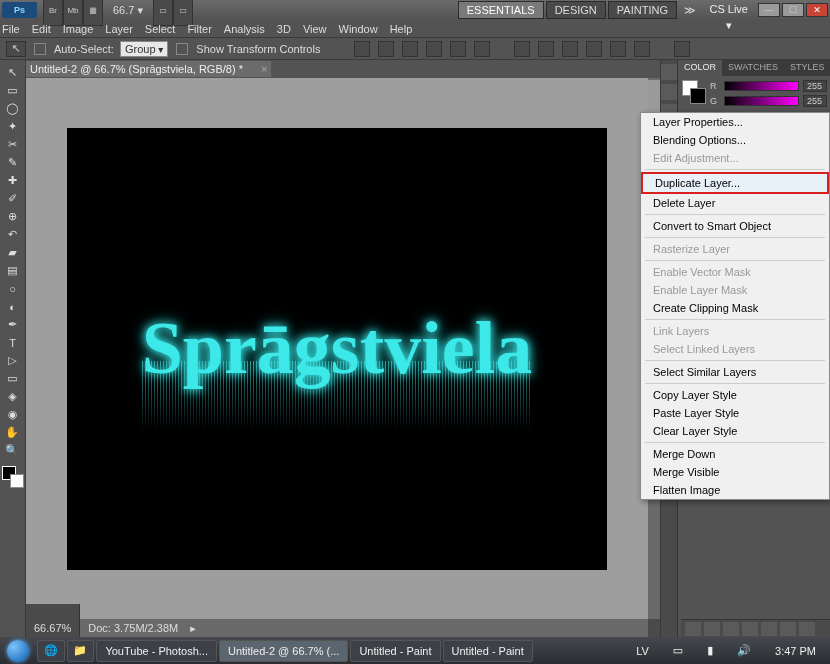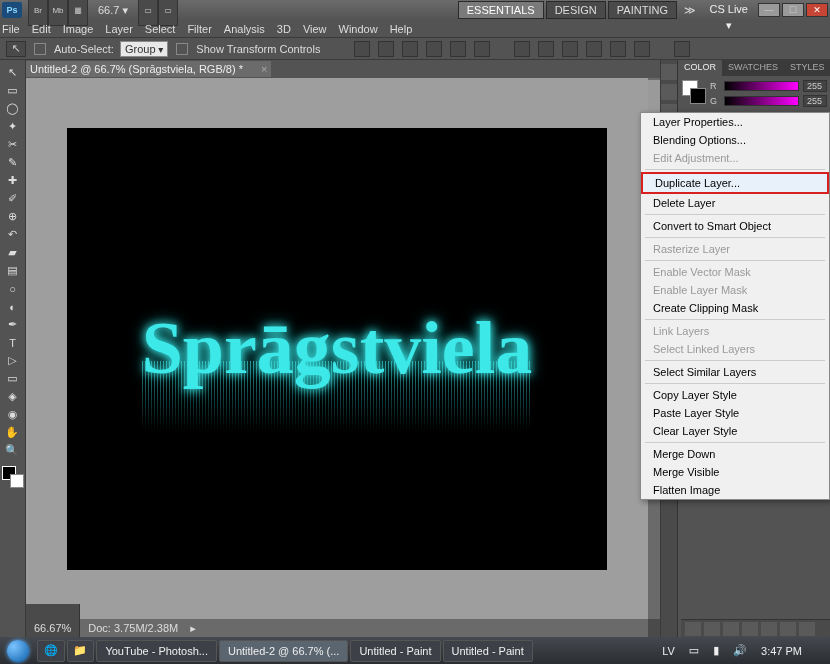--- a/index.html
+++ b/index.html
@@ -1,18 +1,18 @@
 <!DOCTYPE html>
 <html><head>
 <meta charset="utf-8">
 <style>
 * { margin: 0; padding: 0; box-sizing: border-box; font-family: Tahoma, sans-serif; font-size: 11px; }
 body { width: 830px; height: 664px; background: #535353; color: #ccc; overflow: hidden; position: relative; }
 .titlebar { height: 20px; background: linear-gradient(#6b6b6b,#535353); display: flex; align-items: center; padding: 0 2px; }
-.titlebar .ps { width: 20px; height: 16px; background: #1a4b7a; color: #8cd6ff; font-size: 9px; font-weight: bold; display: flex; align-items: center; justify-content: center; border-radius: 2px; margin-right: 6px; }
+.titlebar .ps { width: 35px; height: 16px; background: #1a4b7a; color: #8cd6ff; font-size: 9px; font-weight: bold; display: flex; align-items: center; justify-content: center; border-radius: 2px; margin-right: 6px; }
 .titlebar .icon-box { width: 20px; height: 31px; background: #4a4a4a; margin-right: 0; border: 1px solid #333; display:flex;align-items:center;justify-content:center;font-size:8px;}
 .titlebar .zoom { color: #ddd; margin: 0 10px; }
 .titlebar .spacer { flex: 1; }
 .titlebar .workspace { padding: 2px 8px; margin: 0 1px; background: #4a4a4a; color: #ddd; border:1px solid #2a2a2a; }
 .titlebar .workspace.active { background: #7a7a7a; color: #fff; }
 .titlebar .dblarrow { margin: 0 6px; color: #ddd; }
 .titlebar .cslive { color: #eee; margin: 0 8px; display:flex;align-items:center;gap:4px;flex-direction:column;}
 .titlebar .cslive .dot{width:10px;height:10px;background:radial-gradient(circle,#8ee,#06b);border-radius:50%;}
 .titlebar .winbtn { width: 22px; height: 14px; margin-left: 2px; display:flex;align-items:center;justify-content:center;border:1px solid #333;font-size:9px;}
 .titlebar .min{background:#9a9a9a;} .titlebar .max{background:#9a9a9a;} .titlebar .close{background:#c74534;color:#fff;}
@@ -74,21 +74,21 @@
 .ctxmenu .mi{padding:3px 12px;font-size:11px;}
 .ctxmenu .mi.disabled{color:#999;}
 .ctxmenu .sep{height:1px;background:#ccc;margin:2px 4px;}
 .ctxmenu .mi.highlight{border:2px solid #d82020;background:#e8f0fa;}
 .taskbar{position:absolute;bottom:0;left:0;right:0;height:27px;background:linear-gradient(#45494f,#2a2d31);display:flex;align-items:center;}
 .taskbar .start{width:36px;height:27px;display:flex;align-items:center;justify-content:center;}
 .taskbar .orb{width:22px;height:22px;border-radius:50%;background:radial-gradient(circle at 30% 30%,#7bc3ff,#0a5da8);box-shadow:0 0 4px #5af;}
 .taskbar .tbtn{height:22px;padding:0 8px;margin:0 1px;background:#3d4147;border:1px solid #555;display:flex;align-items:center;gap:4px;color:#eee;font-size:10px;border-radius:2px;}
 .taskbar .tbtn.active{background:#5a6570;}
 .taskbar .icon-only{padding:0 6px;}
-.taskbar .tray{margin-left:auto;display:flex;align-items:center;gap:14px;padding-right:28px;color:#eee;font-size:10px;}
+.taskbar .tray{margin-left:auto;display:flex;align-items:center;gap:24px;padding-right:14px;color:#eee;font-size:10px;}
 </style>
 </head>
 <body>
 
 <div class="titlebar">
   <div class="ps">Ps</div>
   <div class="icon-box">Br</div>
   <div class="icon-box">Mb</div>
   <div class="icon-box">▦</div>
   <span class="zoom"><span>66.7</span> ▾</span>

